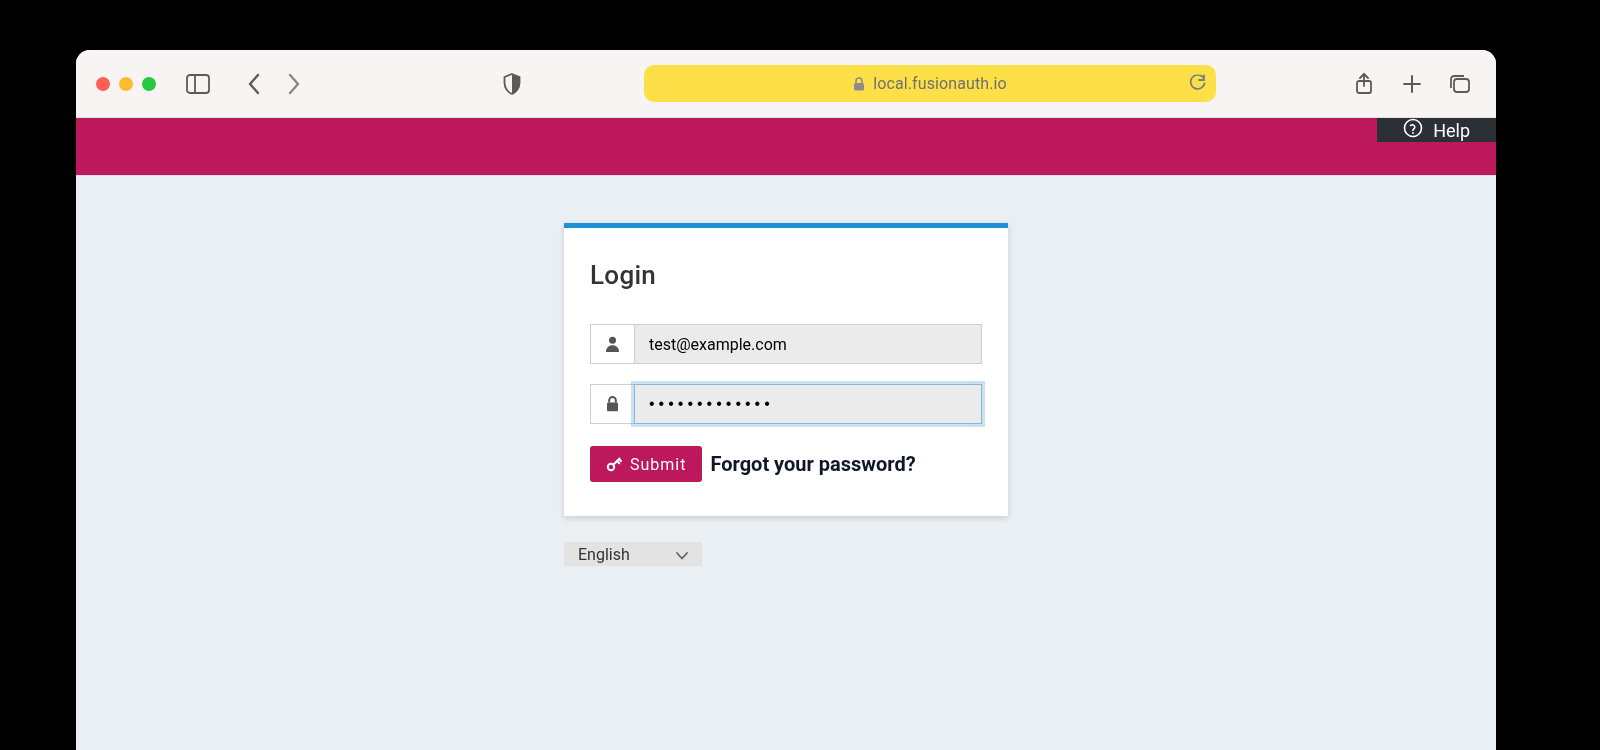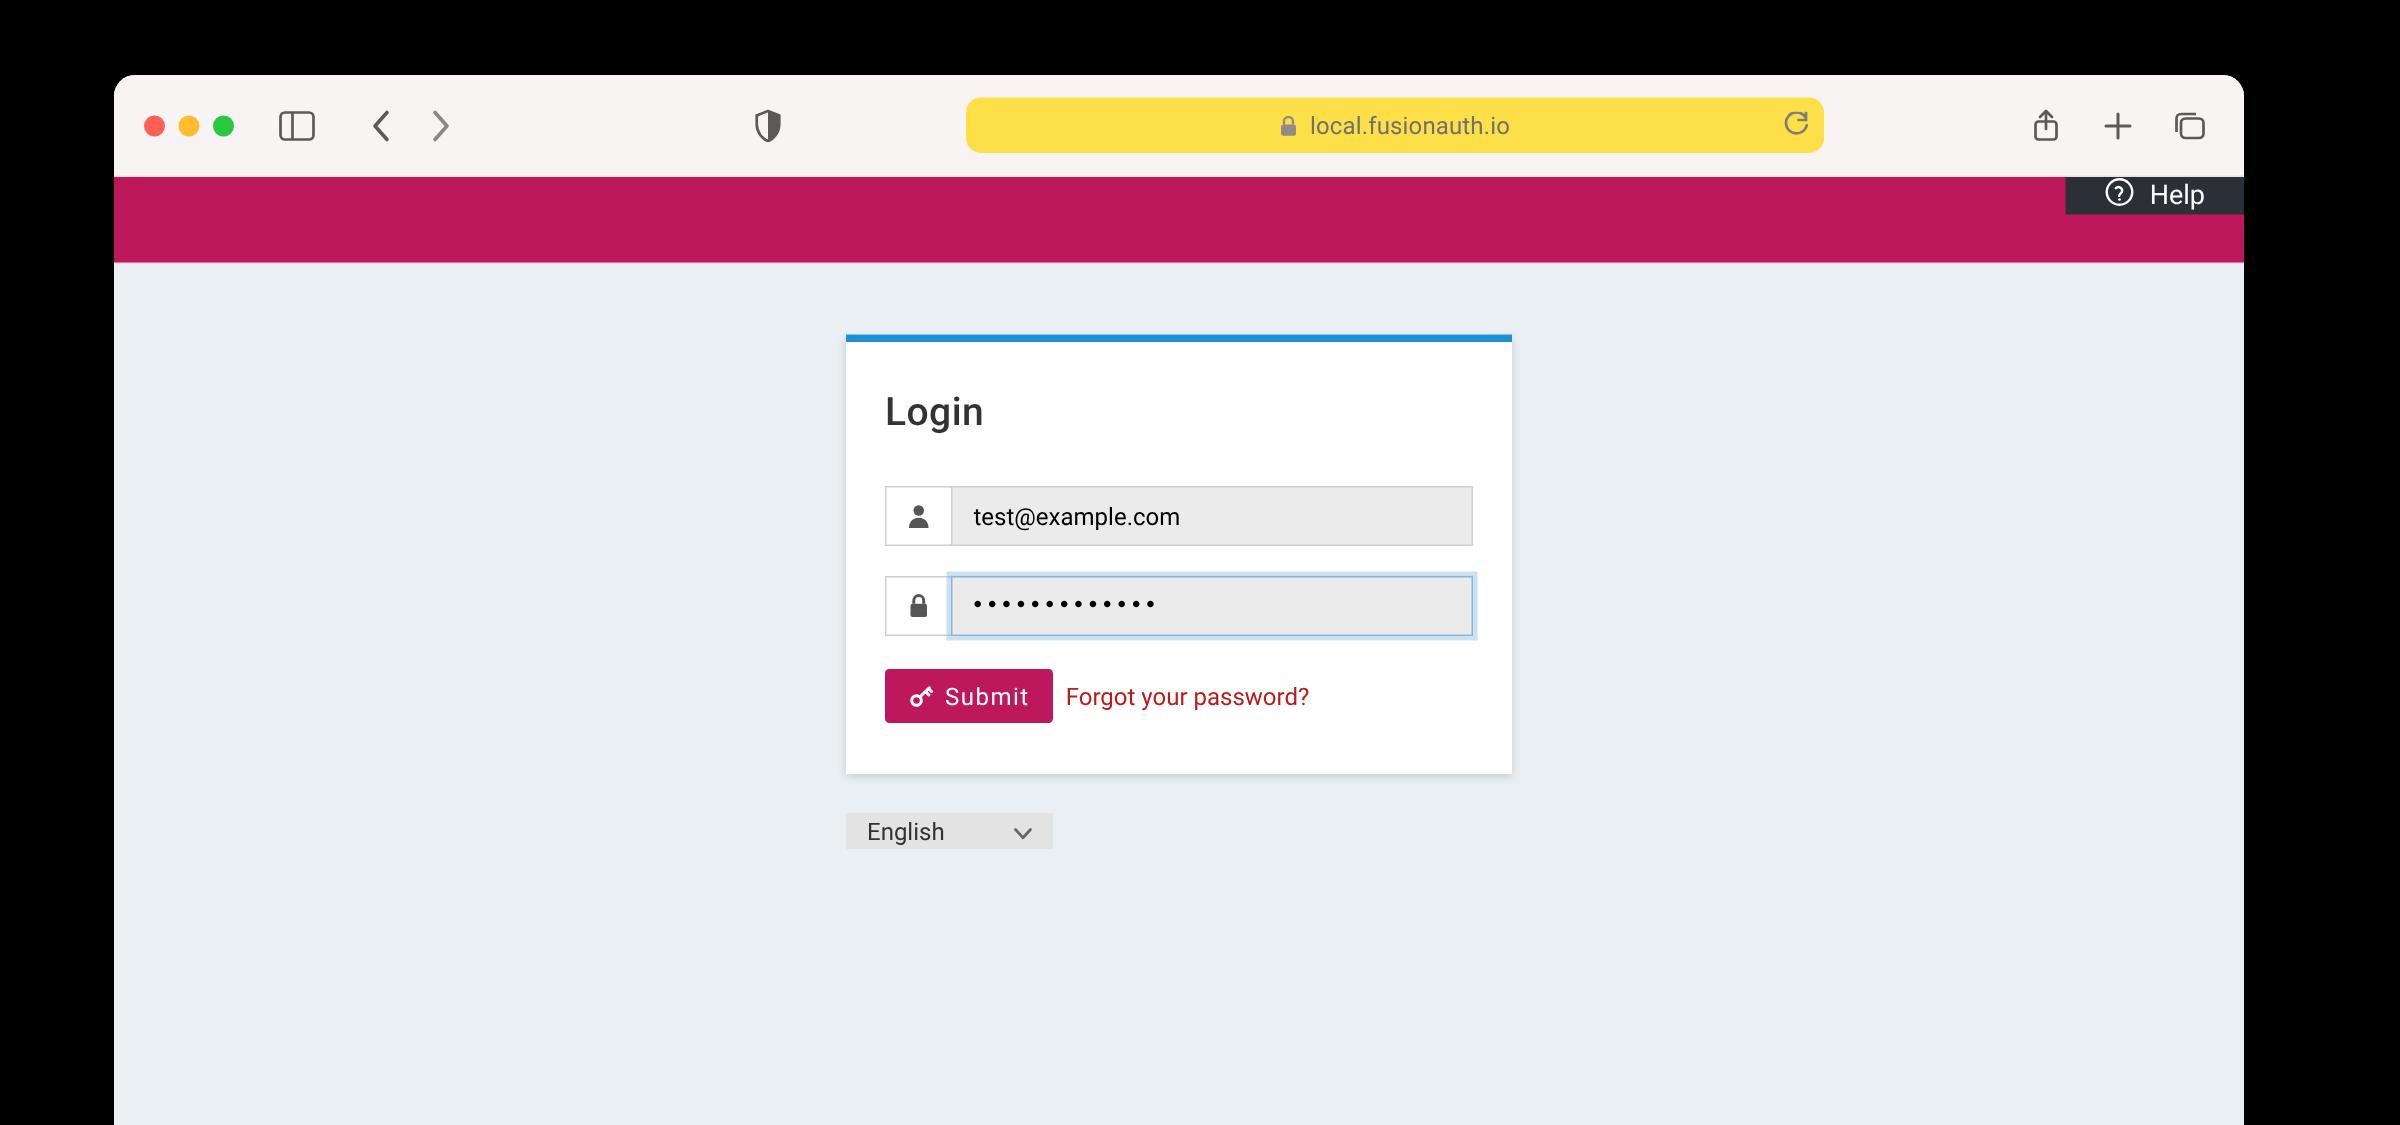--- a/index.html
+++ b/index.html
@@ -161,23 +161,24 @@
       height: 36px;
       padding: 0 16px;
       display: flex; align-items: center; gap: 8px;
       font-size: 16px;
       letter-spacing: 1px;
       border-radius: 3px;
       cursor: pointer;
     }
     .submit svg { display: block; }
     .forgot {
-      color: #b91c1c;
-      font-size: 16px;
+      color: #0f172a;
+      font-size: 20px;
       text-decoration: none;
+      font-weight: bold;
     }
 
     .lang-sel {
       margin-top: 26px;
       width: 138px;
       height: 24px;
       align-self: flex-start;
       margin-left: calc(50% - 222px);
       display: flex; align-items: center; justify-content: space-between;
       padding: 0 14px;

